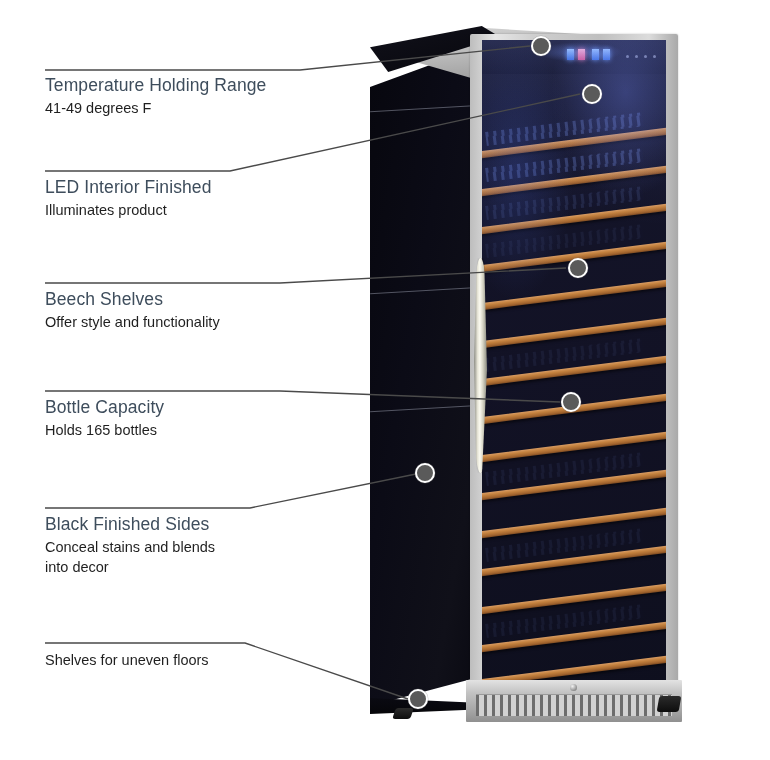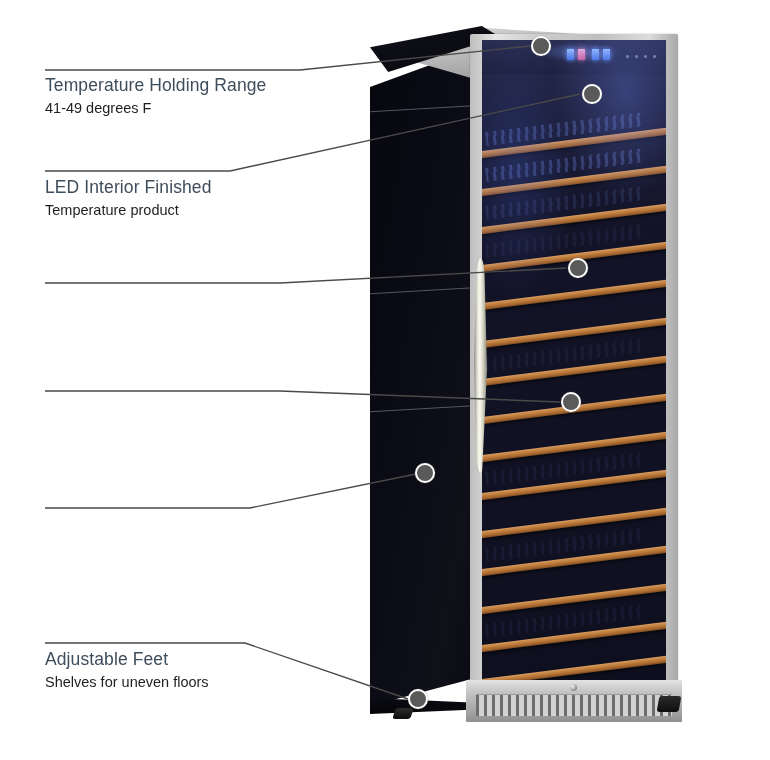--- a/index.html
+++ b/index.html
@@ -261,28 +261,40 @@
     </g>
   </svg>
 
   <div class="callout" style="left:45px; top:75px;">
     <div class="c-title">Temperature Holding Range</div>
     <div class="c-sub">41-49 degrees F</div>
   </div>
 
   <div class="callout" style="left:45px; top:177px;">
     <div class="c-title">LED Interior Finished</div>
-    <div class="c-sub">Temperature product</div>
-  </div>
-
-
-
+    <div class="c-sub">Illuminates product</div>
+  </div>
+
+  <div class="callout" style="left:45px; top:289px;">
+    <div class="c-title">Beech Shelves</div>
+    <div class="c-sub">Offer style and functionality</div>
+  </div>
+
+  <div class="callout" style="left:45px; top:397px;">
+    <div class="c-title">Bottle Capacity</div>
+    <div class="c-sub">Holds 165 bottles</div>
+  </div>
+
+  <div class="callout" style="left:45px; top:514px;">
+    <div class="c-title">Black Finished Sides</div>
+    <div class="c-sub">Conceal stains and blends
+into decor</div>
+  </div>
 
   <div class="callout" style="left:45px; top:649px;">
-    <div class="c-title">Adjustable Feet</div>
     <div class="c-sub">Shelves for uneven floors</div>
   </div>
 
   <div class="marker" style="left:531px; top:36px;"></div>
   <div class="marker" style="left:582px; top:84px;"></div>
   <div class="marker" style="left:568px; top:258px;"></div>
   <div class="marker" style="left:561px; top:392px;"></div>
   <div class="marker" style="left:415px; top:463px;"></div>
   <div class="marker" style="left:408px; top:689px;"></div>
 

